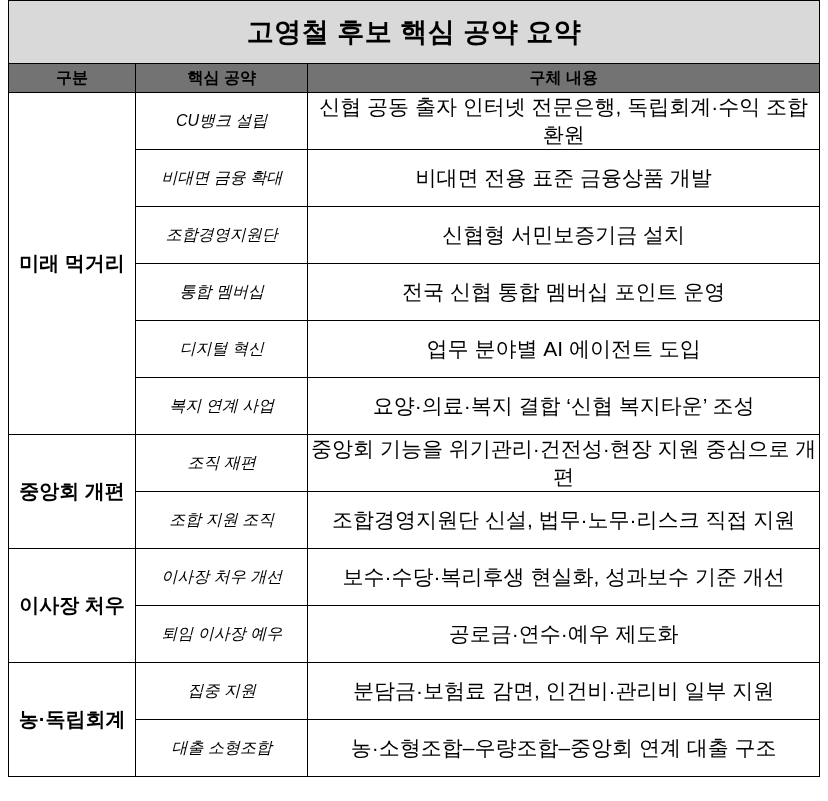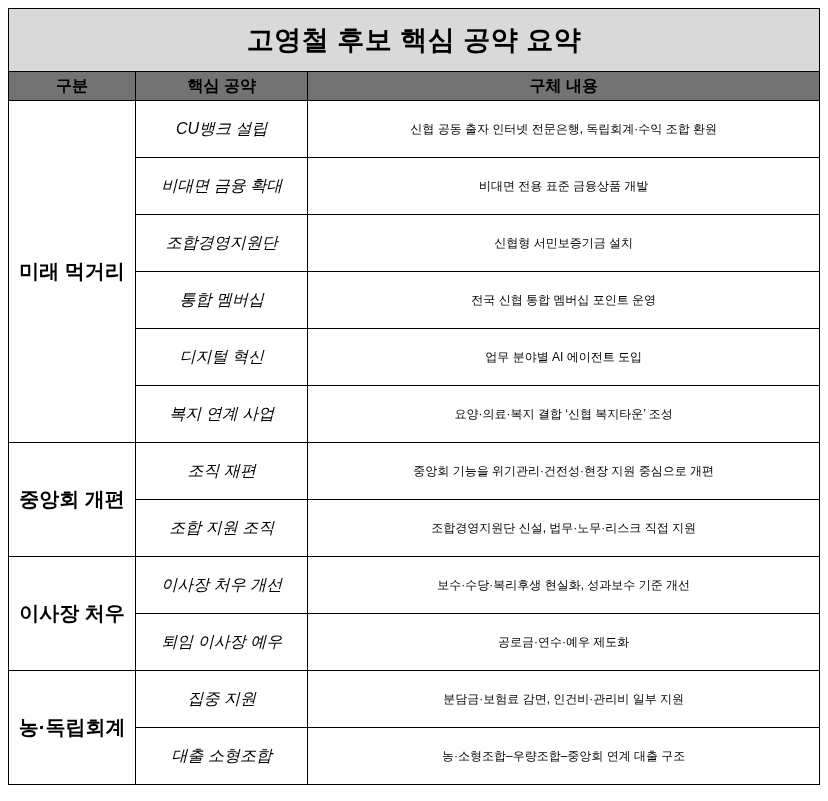--- a/index.html
+++ b/index.html
@@ -10,21 +10,21 @@
   body {
     width: 828px;
     height: 801px;
     font-family: "Liberation Sans", sans-serif;
     color: #000000;
   }
   .page {
     width: 828px;
     height: 801px;
     box-sizing: border-box;
-    padding: 8px 8px 6px 8px;
+    padding: 0 8px 6px 8px;
   }
   table.promise-table {
     width: 812px;
     border-collapse: collapse;
     table-layout: fixed;
   }
   table.promise-table td,
   table.promise-table th {
     border: 1px solid #000000;
     text-align: center;
@@ -46,21 +46,21 @@
   }
   .group-cell {
     font-size: 20px;
     font-weight: bold;
   }
   .promise-cell {
     font-size: 16px;
     font-style: italic;
   }
   .detail-cell {
-    font-size: 12px;
+    font-size: 21px;
   }
   .row-h {
     height: 57px;
   }
   col.c1 { width: 127px; }
   col.c2 { width: 172px; }
   col.c3 { width: 511px; }
 </style>
 </head>
 <body>

